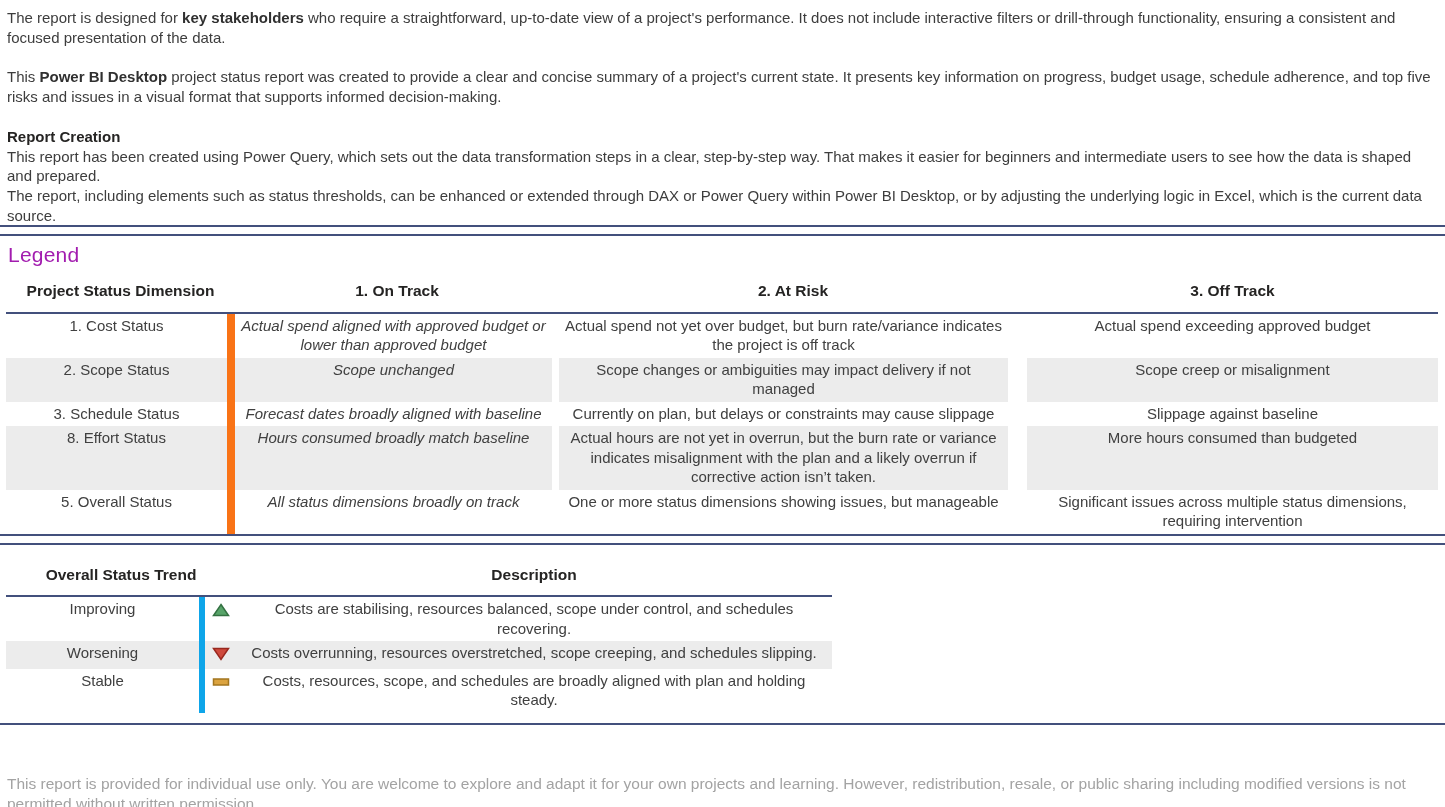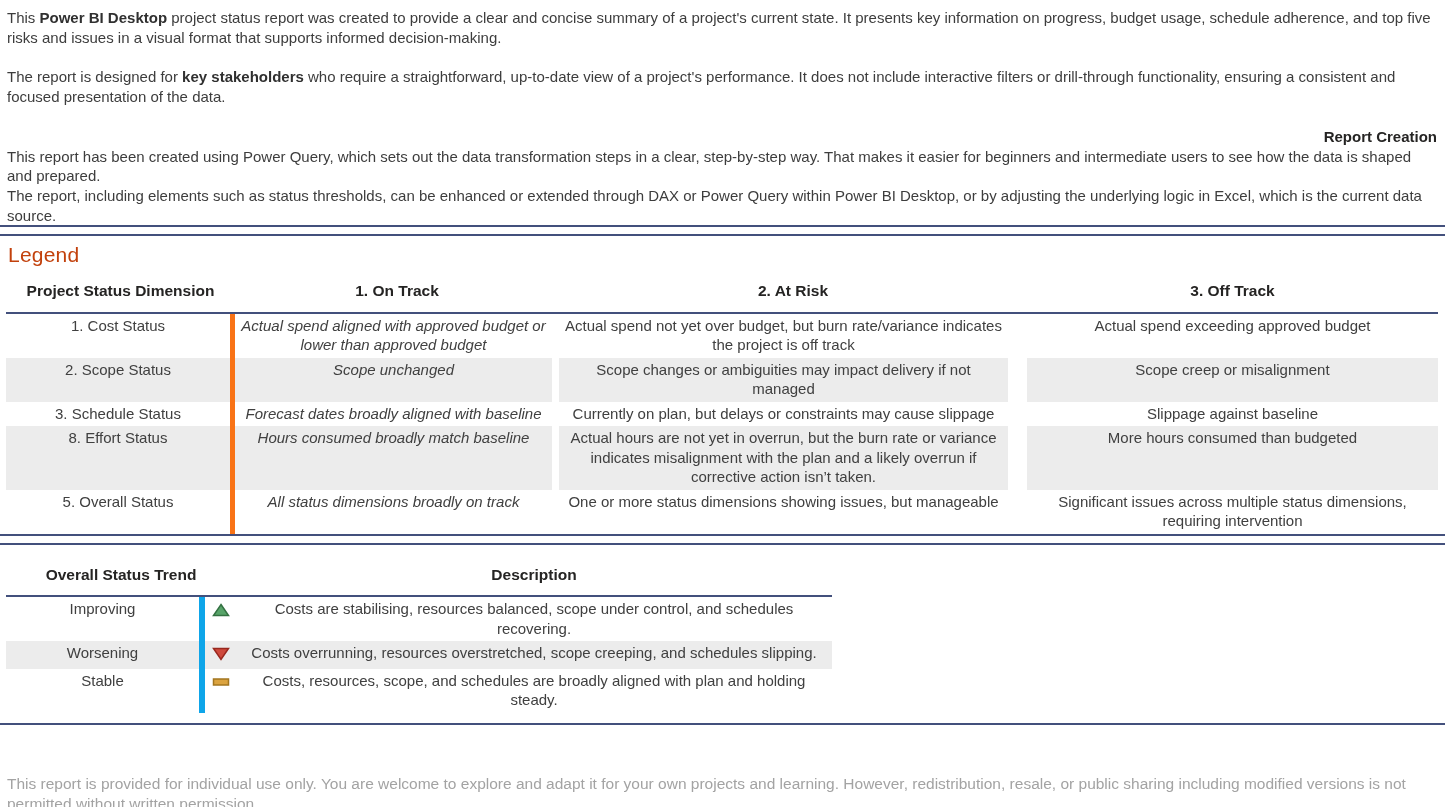--- a/index.html
+++ b/index.html
@@ -6,39 +6,39 @@
   html, body { width: 1445px; height: 807px; background: #ffffff; overflow: hidden; }
   body { font-family: "Liberation Sans", "DejaVu Sans", sans-serif; color: #3d3d3d; }
 
   .page { width: 1445px; height: 807px; padding-top: 8px; }
 
   
   .intro { padding: 0 8px 0 7px; font-size: 15px; line-height: 19.7px; color: #3d3d3d; }
   .intro p { margin-bottom: 20px; }
   .intro .block p { margin-bottom: 0; }
   .b { font-weight: bold; color: #303030; }
-  .subhead { font-weight: bold; color: #252423; text-align: right; }
+  .subhead { font-weight: bold; color: #252423; }
 
   
   .divider-double { border-top: 2px solid #43507c; border-bottom: 2px solid #43507c; height: 11px; width: 1445px; }
   .divider-single { border-top: 2px solid #43507c; width: 1445px; }
 
   
-  .legend-title { font-size: 21px; color: #c2410c; padding: 7px 0 0 8px; font-weight: 400; letter-spacing: 0.2px; }
+  .legend-title { font-size: 21px; color: #a21caf; padding: 7px 0 0 8px; font-weight: 400; letter-spacing: 0.2px; }
 
   
   table { border-collapse: separate; border-spacing: 0; table-layout: fixed; }
   td, th { vertical-align: top; font-size: 15px; line-height: 19.5px; color: #404040; text-align: center; }
   th { font-size: 15.5px; font-weight: bold; color: #252423; padding: 8px 6px 11px 6px; border-bottom: 2px solid #43507c; }
 
   
   .legend-table { width: 1432px; margin-left: 6px; margin-top: 6px; }
   .legend-table td { padding: 2px 6px 3px 6px; }
   .legend-table tr.alt td { background: #ececec; }
-  .legend-table td.c1 { border-right: 5px solid #f97316; }
+  .legend-table td.c1 { border-right: 8px solid #f97316; }
   .legend-table td.c2 { border-right: 7px solid #ffffff; font-style: italic; }
   .legend-table td.c3 { border-right: 19px solid #ffffff; }
   .legend-table tr.last td { }
 
   
   .trend-table { width: 826px; margin-left: 6px; margin-top: 12px; }
   .trend-table td { padding: 2px 6px 3px 6px; }
   .trend-table tr.alt td { background: #ececec; }
   .trend-table td.ticon { padding-top: 5px; }
   .trend-table tbody td.tlabel { border-right: 6px solid #0ea5e9; }
@@ -48,22 +48,22 @@
 
   
   .footer { padding: 0 8px 0 7px; margin-top: 49px; font-size: 15.5px; line-height: 20px; color: #a3a3a3; }
 </style>
 </head>
 <body>
 
 <div class="page">
 
   <div class="intro">
+    <p><span>The report is designed for </span><span class="b">key stakeholders</span><span> who require a straightforward, up-to-date view of a project's performance. It does not include interactive filters or drill-through functionality, ensuring a consistent and focused presentation of the data.</span></p>
     <p><span>This </span><span class="b">Power BI Desktop</span><span> project status report was created to provide a clear and concise summary of a project's current state. It presents key information on progress, budget usage, schedule adherence, and top five risks and issues in a visual format that supports informed decision-making.</span></p>
-    <p><span>The report is designed for </span><span class="b">key stakeholders</span><span> who require a straightforward, up-to-date view of a project's performance. It does not include interactive filters or drill-through functionality, ensuring a consistent and focused presentation of the data.</span></p>
     <div class="block">
       <p class="subhead">Report Creation</p>
       <p>This report has been created using Power Query, which sets out the data transformation steps in a clear, step-by-step way. That makes it easier for beginners and intermediate users to see how the data is shaped and prepared.</p>
       <p>The report, including elements such as status thresholds, can be enhanced or extended through DAX or Power Query within Power BI Desktop, or by adjusting the underlying logic in Excel, which is the current data source.</p>
     </div>
   </div>
 
   <div class="divider-double"></div>
 
   <div class="legend-title">Legend</div>

